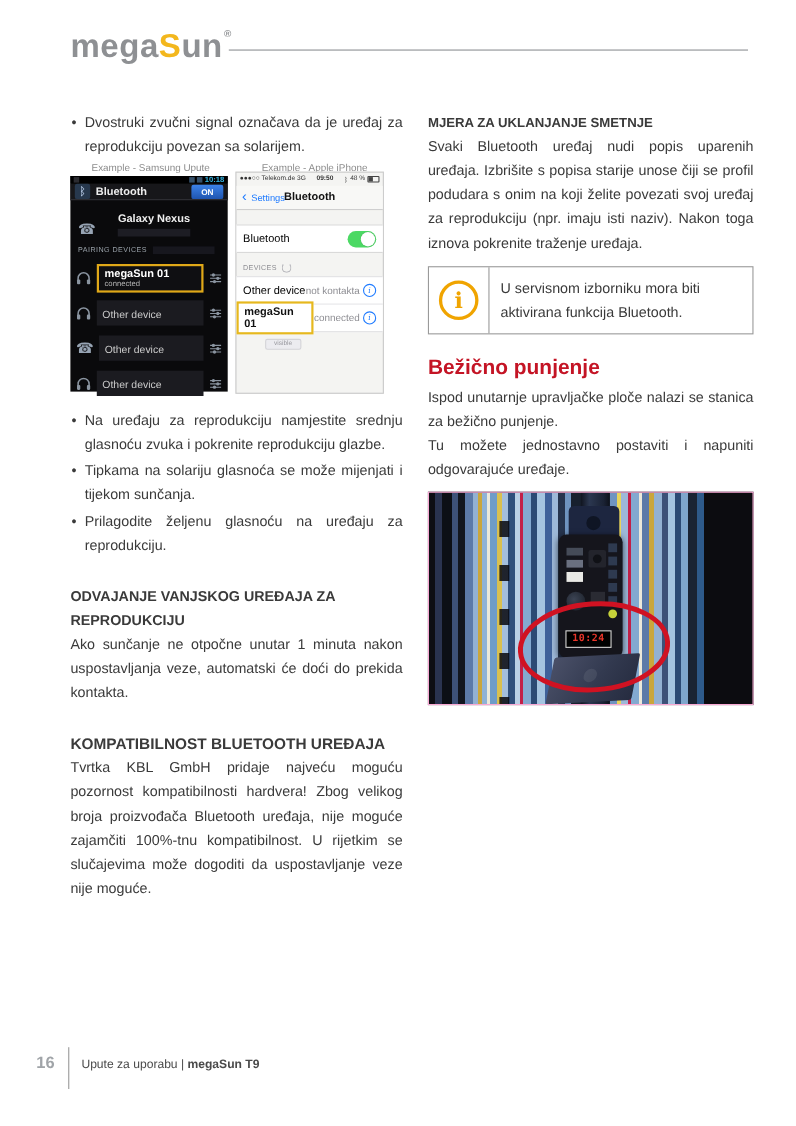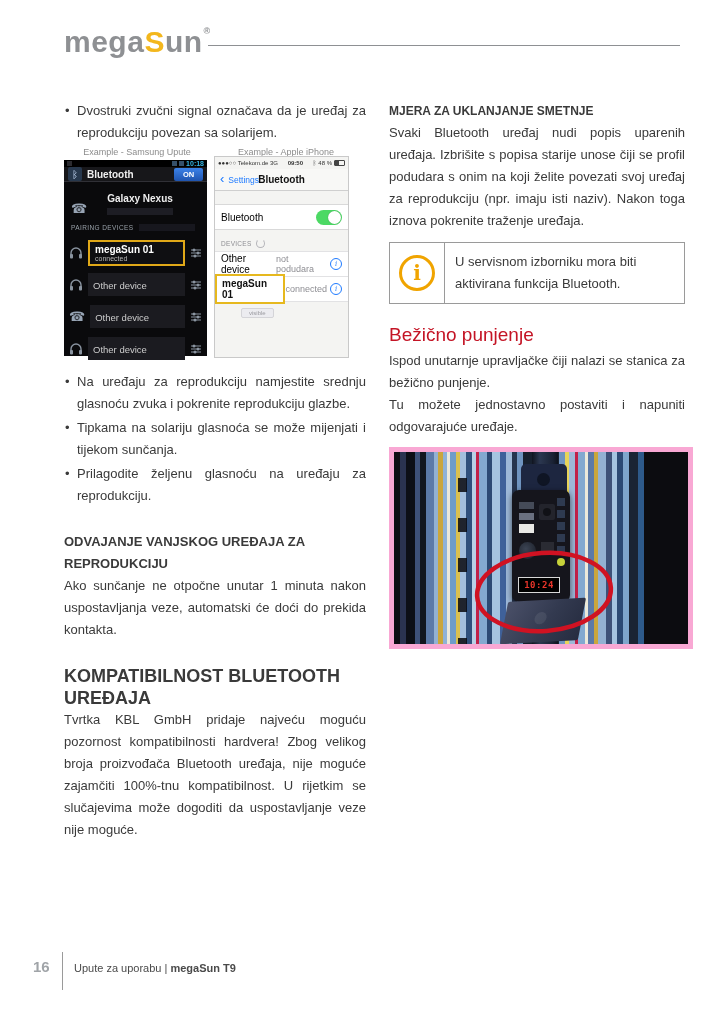--- a/index.html
+++ b/index.html
@@ -82,24 +82,24 @@
   .i-hl{border:2px solid #e6b81e;background:#fff;padding:2px 5px;margin-left:-6px;font-weight:bold;font-size:10px}
   .i-chip{margin:6px 0 0 26px;background:#ececf0;border:1px solid #d4d4d8;border-radius:2px;font-size:6px;color:#9a9aa0;padding:1px 7px;display:inline-block;width:max-content}
 
   
   .infobox{display:flex;border:1px solid #9a9a9a;margin-top:10px;background:#fff;text-align:left}
   .icon-cell{flex:0 0 54px;display:flex;align-items:center;justify-content:center;border-right:1px solid #9a9a9a}
   .info-circle{width:30px;height:30px;border:3px solid #f0a400;border-radius:50%;display:flex;align-items:center;justify-content:center;color:#f0a400;font-family:"DejaVu Serif",serif;font-weight:bold;font-size:20px}
   .info-circle::before{content:"i"}
   .text-cell{padding:8px 10px;line-height:22px}
 
-  .red-h{color:#c41425;font-size:19px;font-weight:normal;margin-top:18px;margin-bottom:2px;line-height:26px;text-align:left}
-
-  
-  .photo{position:relative;margin-top:9px;width:294px;height:192px;border:5px solid #f9a8d4;overflow:hidden;background:#0c0c10}
+  .red-h{color:#c41425;font-size:19px;font-weight:bold;margin-top:18px;margin-bottom:2px;line-height:26px;text-align:left}
+
+  
+  .photo{position:relative;margin-top:9px;width:294px;height:192px;border:1px solid #f9a8d4;overflow:hidden;background:#0c0c10}
   .stripes{position:absolute;inset:0;background:linear-gradient(90deg,
     #0e0e14 0,#0e0e14 2%,#2a3350 2%,#2a3350 4%,#0c0f16 4%,#0c0f16 7%,
     #3d5178 7%,#3d5178 9%,#12161f 9%,#12161f 11%,#5c7aa8 11%,#5c7aa8 13.5%,
     #93b1d2 13.5%,#93b1d2 15%,#caa63c 15%,#caa63c 16.5%,#8fb2d6 16.5%,#8fb2d6 18%,
     #ece9da 18%,#ece9da 19%,#6f9cc8 19%,#6f9cc8 21%,#d9c050 21%,#d9c050 22.5%,
     #a3bedd 22.5%,#a3bedd 24.5%,#2f4f7c 24.5%,#2f4f7c 26.5%,#b9d0e6 26.5%,#b9d0e6 28%,
     #c22048 28%,#c22048 29%,#83a9d0 29%,#83a9d0 31.5%,#2c4a74 31.5%,#2c4a74 33.5%,
     #a5c4e0 33.5%,#a5c4e0 36%,#3f619a 36%,#3f619a 38%,#9db8d8 38%,#9db8d8 40%,
     #26344e 40%,#26344e 42%,#6f94c0 42%,#6f94c0 44%,#17202e 44%,#17202e 56%,
     #6f94c0 56%,#6f94c0 58%,#e8d45a 58%,#e8d45a 59.5%,#9db8d8 59.5%,#9db8d8 61.5%,
@@ -264,21 +264,21 @@
           <span class="i-rowname">Bluetooth</span>
           <span class="i-toggle"></span>
         </div>
         <div class="i-section">
           <span>DEVICES</span>
           <span class="spinner"></span>
         </div>
         <div class="i-row first">
           <span class="i-rowname">Other device</span>
           <span class="i-right">
-            <span>not podudara</span>
+            <span>not kontakta</span>
             <span class="info-i"></span>
           </span>
         </div>
         <div class="i-row">
           <span class="i-hl">megaSun 01</span>
           <span class="i-right">
             <span>connected</span>
             <span class="info-i"></span>
           </span>
         </div>
@@ -288,37 +288,37 @@
 
     <div style="margin-top:13px">
       <div class="bullet">Na uređaju za reprodukciju namjestite srednju glasnoću zvuka i pokrenite reprodukciju glazbe.</div>
       <div class="bullet">Tipkama na solariju glasnoća se može mijenjati i tijekom sunčanja.</div>
       <div class="bullet">Prilagodite željenu glasnoću na uređaju za reprodukciju.</div>
     </div>
 
     <h2 class="h1 mt" style="font-size:13px">ODVAJANJE VANJSKOG UREĐAJA ZA REPRODUKCIJU</h2>
     <p>Ako sunčanje ne otpočne unutar 1 minuta nakon uspostavljanja veze, automatski će doći do prekida kontakta.</p>
 
-    <h2 class="h1 mt" style="font-size:18px">KOMPATIBILNOST BLUETOOTH UREĐAJA</h2>
+    <h2 class="h1 mt" style="font-size:14px">KOMPATIBILNOST BLUETOOTH UREĐAJA</h2>
     <p>Tvrtka KBL GmbH pridaje najveću moguću pozornost kompatibilnosti hardvera! Zbog velikog broja proizvođača Bluetooth uređaja, nije moguće zajamčiti 100%-tnu kompatibilnost. U rijetkim se slučajevima može dogoditi da uspostavljanje veze nije moguće.</p>
   </div>
 
   <div class="col col-right">
     <h2 class="h1" style="font-size:12px">MJERA ZA UKLANJANJE SMETNJE</h2>
     <p>Svaki Bluetooth uređaj nudi popis uparenih uređaja. Izbrišite s popisa starije unose čiji se profil podudara s onim na koji želite povezati svoj uređaj za reprodukciju (npr. imaju isti naziv). Nakon toga iznova pokrenite traženje uređaja.</p>
 
     <div class="infobox">
       <div class="icon-cell">
         <span class="info-circle"></span>
       </div>
       <div class="text-cell">U servisnom izborniku mora biti aktivirana funkcija Bluetooth.</div>
     </div>
 
     <h2 class="red-h">Bežično punjenje</h2>
-    <p>Ispod unutarnje upravljačke čiji nalazi se stanica za bežično punjenje.</p>
+    <p>Ispod unutarnje upravljačke ploče nalazi se stanica za bežično punjenje.</p>
     <p>Tu možete jednostavno postaviti i napuniti odgovarajuće uređaje.</p>
 
     <div class="photo">
       <div class="stripes"></div>
       <div class="lampdots"></div>
       <div class="pipe"></div>
       <div class="mount"></div>
       <div class="panel">
         <div class="pb1"></div>
         <div class="pb2"></div>

